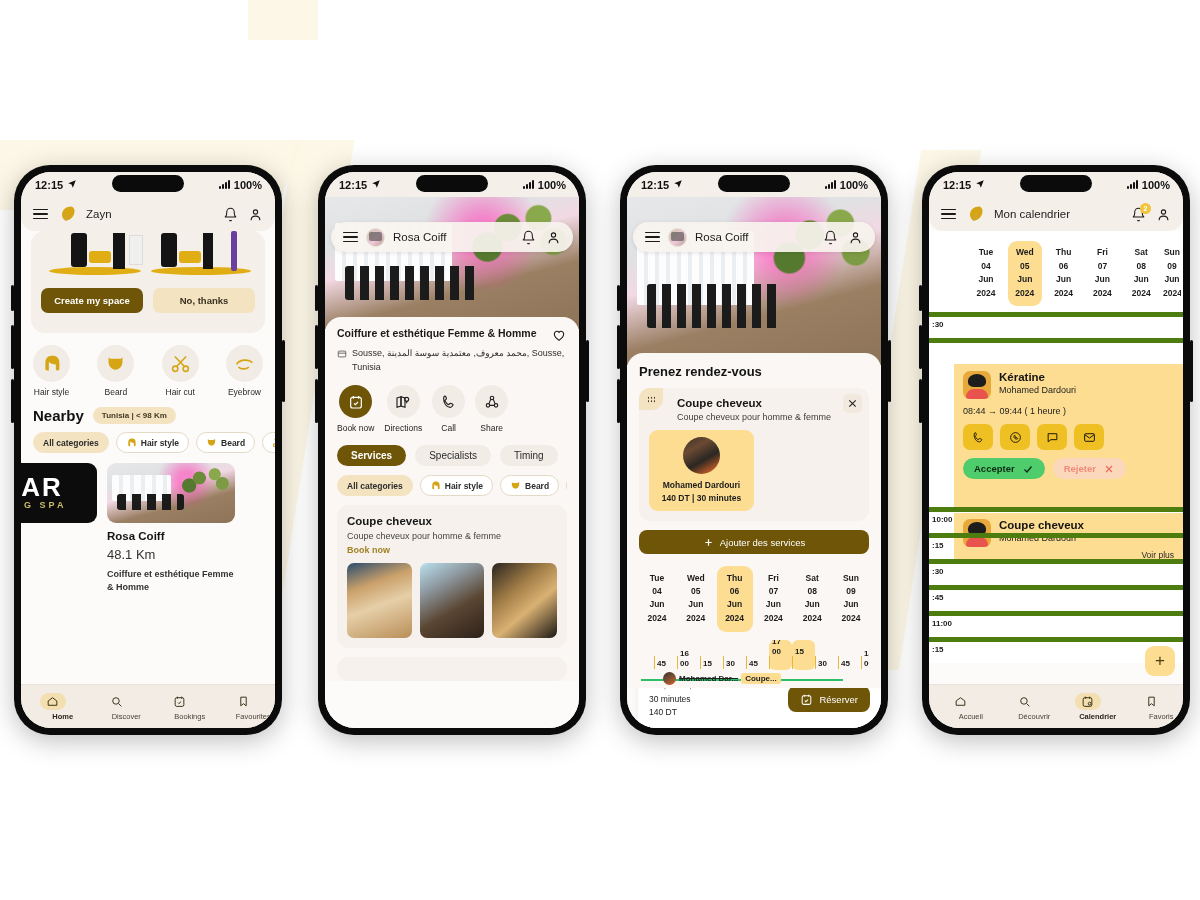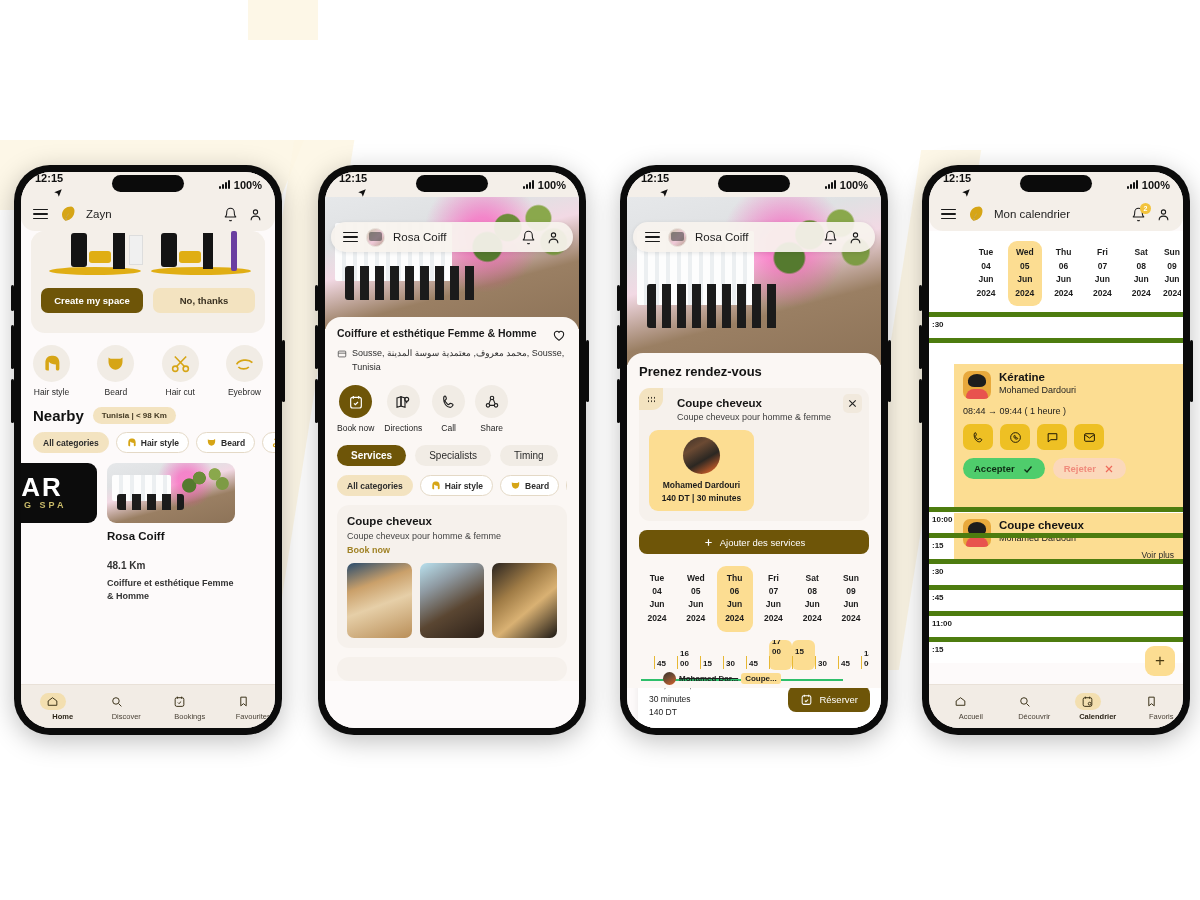--- a/index.html
+++ b/index.html
@@ -41,21 +41,21 @@
 
   
   .statusbar{
     height:25px; flex:0 0 25px;
     display:flex; align-items:center; justify-content:space-between;
     padding:0 13px 0 14px;
     font-size:11px; font-weight:bold; color:#111;
     background:#f4efe9;
     position:relative;
   }
-  .sb-left{ display:flex; align-items:flex-end; gap:4px;flex-direction:column; }
+  .sb-left{ display:flex; align-items:flex-start; gap:4px; }
   .notch{
     position:absolute; left:50%; transform:translateX(-50%);
     top:3px; width:72px; height:17px; background:#0b0b0b; border-radius:10px;
   }
   .sb-right{ display:flex; align-items:center; gap:4px; font-size:11px;}
   .bars{ display:flex; align-items:flex-end; gap:1px; height:9px;}
   .bars i{ display:block; width:2px; background:#111; border-radius:1px;}
   .bars i:nth-child(1){height:3px} .bars i:nth-child(2){height:5px}
   .bars i:nth-child(3){height:7px} .bars i:nth-child(4){height:9px}
 
@@ -144,21 +144,21 @@
     border:1px solid #e4d9c6; border-radius:13px;
     padding:4px 9px; font-size:8.5px; font-weight:bold; color:#2c2c2c;
     white-space:nowrap; background:#fff; cursor:pointer;
   }
   .chip.sel{ background:#f3e3c0; border-color:#f3e3c0; }
 
   .cards{ display:flex; gap:10px; padding:10px 0 0 0; margin-left:-52px; }
   .card{ width:128px; flex:0 0 128px; }
   .card-img{ height:60px; border-radius:9px; overflow:hidden; position:relative;}
   .card h3{ font-size:11.5px; color:#141414; margin:7px 0 0; font-weight:bold;}
-  .card .km{ font-size:10px; color:#333; margin-top:18px; font-weight:bold;}
+  .card .km{ font-size:13px; color:#333; margin-top:5px; font-weight:normal;}
   .card .desc{ font-size:9px; color:#333; margin-top:6px; line-height:1.45; font-weight:bold;}
   .logo-dark{
     width:100%;height:100%;background:#0c0c0c;
     display:flex;flex-direction:column;align-items:center;justify-content:center;gap:1px;
   }
   .logo-dark .l1{ font-size:26px;font-weight:bold;color:#fff;letter-spacing:2px;line-height:.9;}
   .logo-dark .l2{ font-size:9px;font-weight:bold;color:#cbbc6a;letter-spacing:3px;}
   .salonpic{
     width:100%;height:100%;
     background:

